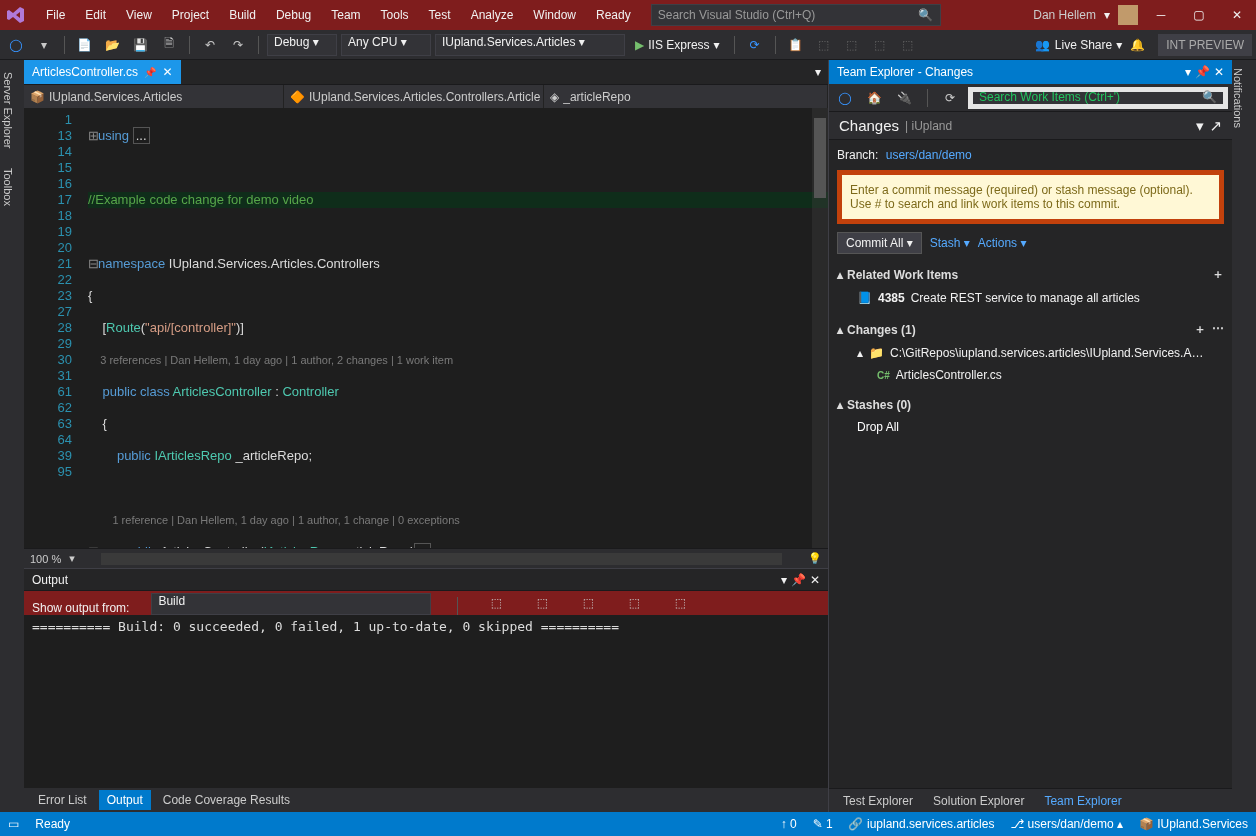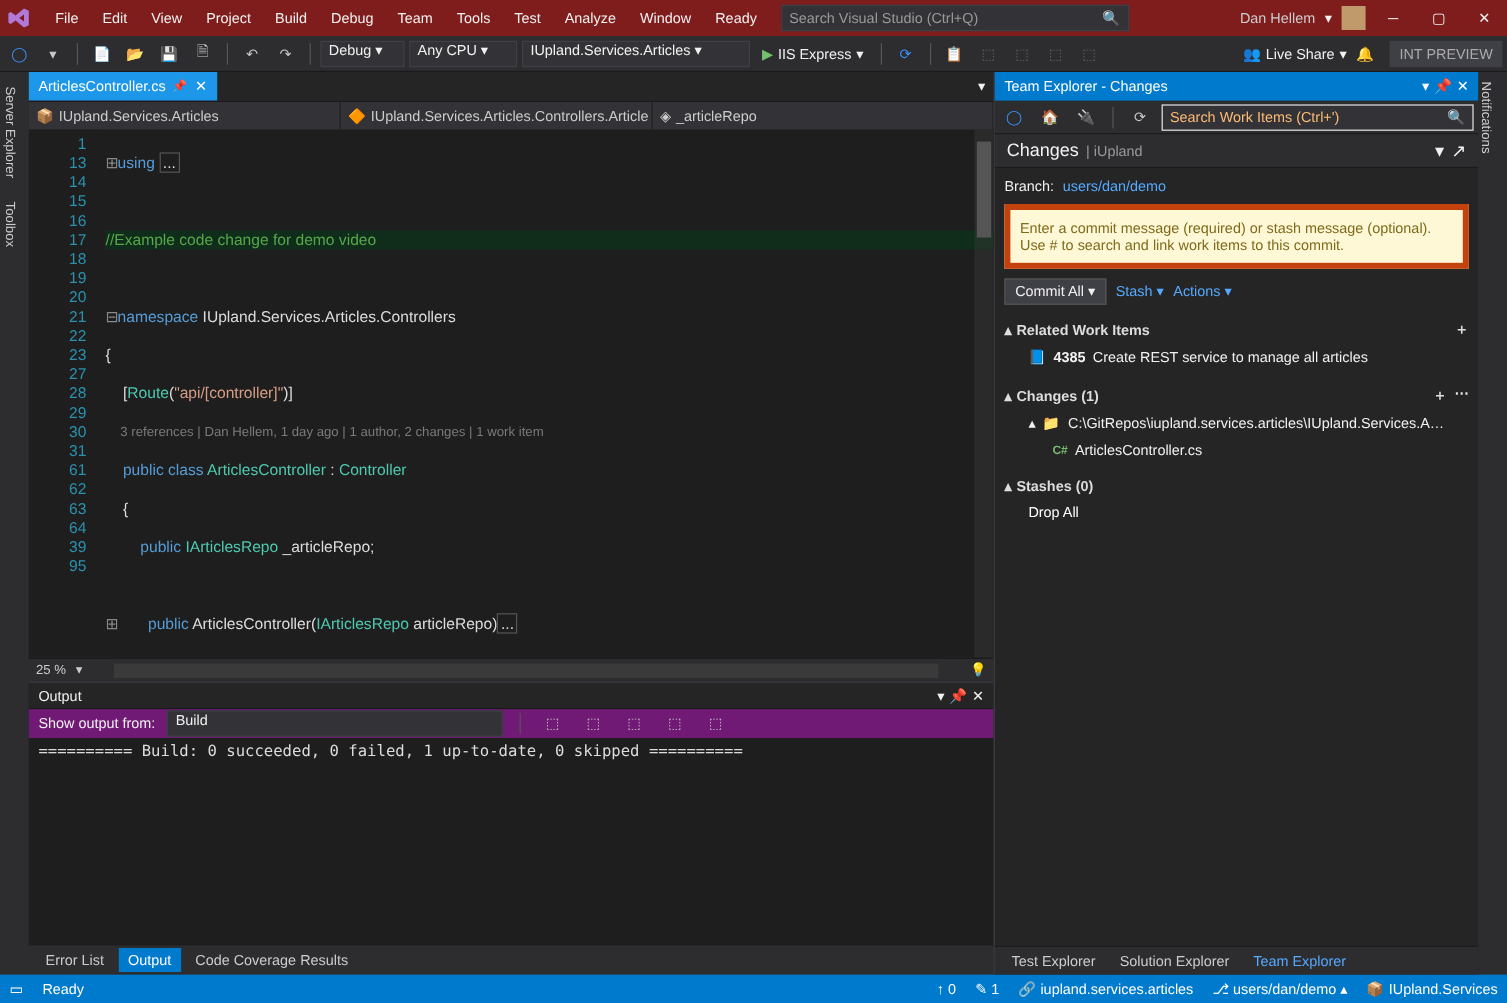--- a/index.html
+++ b/index.html
@@ -36,30 +36,30 @@
 .line-numbers{width:60px;background:#1e1e1e;color:#2b91af;text-align:right;padding:4px 12px 0 0;font-family:Consolas,monospace;font-size:13px;line-height:16px}
 .code-text{flex:1;padding:4px 0 0 4px;font-family:Consolas,monospace;font-size:13px;line-height:16px;white-space:pre;color:#dcdcdc;position:relative}
 .code-line{min-height:16px}
 .k{color:#569cd6}.t{color:#4ec9b0}.s{color:#d69d85}.c{color:#57a64a}.lens{color:#7a7a7a;font-size:11px}
 .fold{color:#888;display:inline-block;width:10px;text-align:center}
 .highlighted-line{background:#0f2d1a;display:block}
 .editor-bottom{height:20px;background:#2d2d30;display:flex;align-items:center;padding:0 6px;font-size:11px;color:#ccc;gap:8px;border-top:1px solid #1a1a1c}
 .output-panel{background:#252526;display:flex;flex-direction:column;border-top:1px solid #3f3f46}
 .output-header{height:22px;display:flex;align-items:center;padding:0 8px;background:#252526;border-bottom:1px solid #1a1a1c}
 .output-header-right{margin-left:auto;display:flex;gap:4px}
-.output-tb{height:24px;display:flex;align-items:center;padding:0 8px;gap:10px;background:#701a75}
+.output-tb{height:24px;display:flex;align-items:flex-end;padding:0 8px;gap:22px;background:#7f1d1d}
 .output-text{flex:1;background:#1e1e1e;font-family:Consolas,monospace;font-size:13px;padding:4px 8px;color:#dcdcdc;overflow:auto}
 .bottom-tabs{height:24px;background:#2d2d30;display:flex;align-items:center;padding:12px 6px;gap:4px}
 .btab{padding:3px 8px;color:#ccc;cursor:pointer}
 .btab.active{background:#007acc;color:#fff}
 .team-panel{width:404px;background:#252526;display:flex;flex-direction:column;border-left:1px solid #3f3f46}
 .tp-title{height:24px;background:#007acc;color:#fff;display:flex;align-items:center;padding:0 8px;font-size:12px}
 .tp-title-right{margin-left:auto;display:flex;gap:4px}
 .tp-toolbar{height:28px;background:#2d2d30;display:flex;align-items:center;padding:0 4px;gap:6px;border-bottom:1px solid #1a1a1c}
-.tp-search{flex:1;background:#333337;border:1px solid #e5e5e5;height:22px;padding:0 6px;color:#fdba74;display:flex;align-items:center}
+.tp-search{flex:1;background:#333337;border:5px solid #e5e5e5;height:22px;padding:0 6px;color:#22c55e;display:flex;align-items:flex-end}
 .tp-heading{height:28px;display:flex;align-items:center;padding:0 10px;background:#2d2d30;font-size:15px;border-bottom:1px solid #1a1a1c}
 .tp-heading .sub{color:#999;font-size:12px;margin-left:6px}
 .tp-heading-right{margin-left:auto;display:flex;gap:6px}
 .tp-body{flex:1;padding:8px;overflow:auto}
 .branch-row{font-size:12px;margin-bottom:8px}
 .branch-row a{color:#55aaff;text-decoration:none;margin-left:4px}
 .commit-msg{background:#fff8d6;border:5px solid #c2410c;padding:8px;color:#7d6a1a;font-size:12px;margin-bottom:8px;min-height:44px}
 .commit-row{display:flex;align-items:center;gap:8px;margin-bottom:8px}
 .commit-btn{background:#3f3f46;border:1px solid #555;padding:3px 8px;font-size:12px;cursor:pointer}
 .link{color:#55aaff;cursor:pointer}
@@ -207,20 +207,21 @@
 <div class="code-line highlighted-line"><span class="c">//Example code change for demo video</span></div>
 <div class="code-line"></div>
 <div class="code-line"><span class="fold">⊟</span><span class="k">namespace</span><span> IUpland.Services.Articles.Controllers</span></div>
 <div class="code-line">{</div>
 <div class="code-line">    [<span class="t">Route</span>(<span class="s">"api/[controller]"</span>)]</div>
 <div class="code-line lens">    3 references | Dan Hellem, 1 day ago | 1 author, 2 changes | 1 work item</div>
 <div class="code-line">    <span class="k">public</span> <span class="k">class</span> <span class="t">ArticlesController</span> : <span class="t">Controller</span></div>
 <div class="code-line">    {</div>
 <div class="code-line">        <span class="k">public</span> <span class="t">IArticlesRepo</span> _articleRepo;</div>
 <div class="code-line"></div>
+<div class="code-line lens">        1 reference | Dan Hellem, 1 day ago | 1 author, 1 change | 0 exceptions</div>
 <div class="code-line"><span class="fold">⊞</span>       <span class="k">public</span> ArticlesController(<span class="t">IArticlesRepo</span> articleRepo)<span style="border:1px solid #555;padding:0 2px">...</span></div>
 
 
 
 
 
 
 
 
 
@@ -228,21 +229,21 @@
 
 
 
       </div>
       <div class="scroll-track">
           <div class="scroll-thumb" style="top:10px;height:80px"></div>
         </div>
     </div>
 
     <div class="editor-bottom">
-      <span>25 %</span>
+      <span>100 %</span>
         <span>▾</span>
       <div style="flex:1;height:12px;background:#3a3a3a;margin:0 18px"></div>
       <span style="color:#ffd54f">💡</span>
     </div>
 
     <div class="output-panel" style="flex:1">
       <div class="output-header">
         <span>Output</span>
         <div class="output-header-right">
           <span>▾</span>

